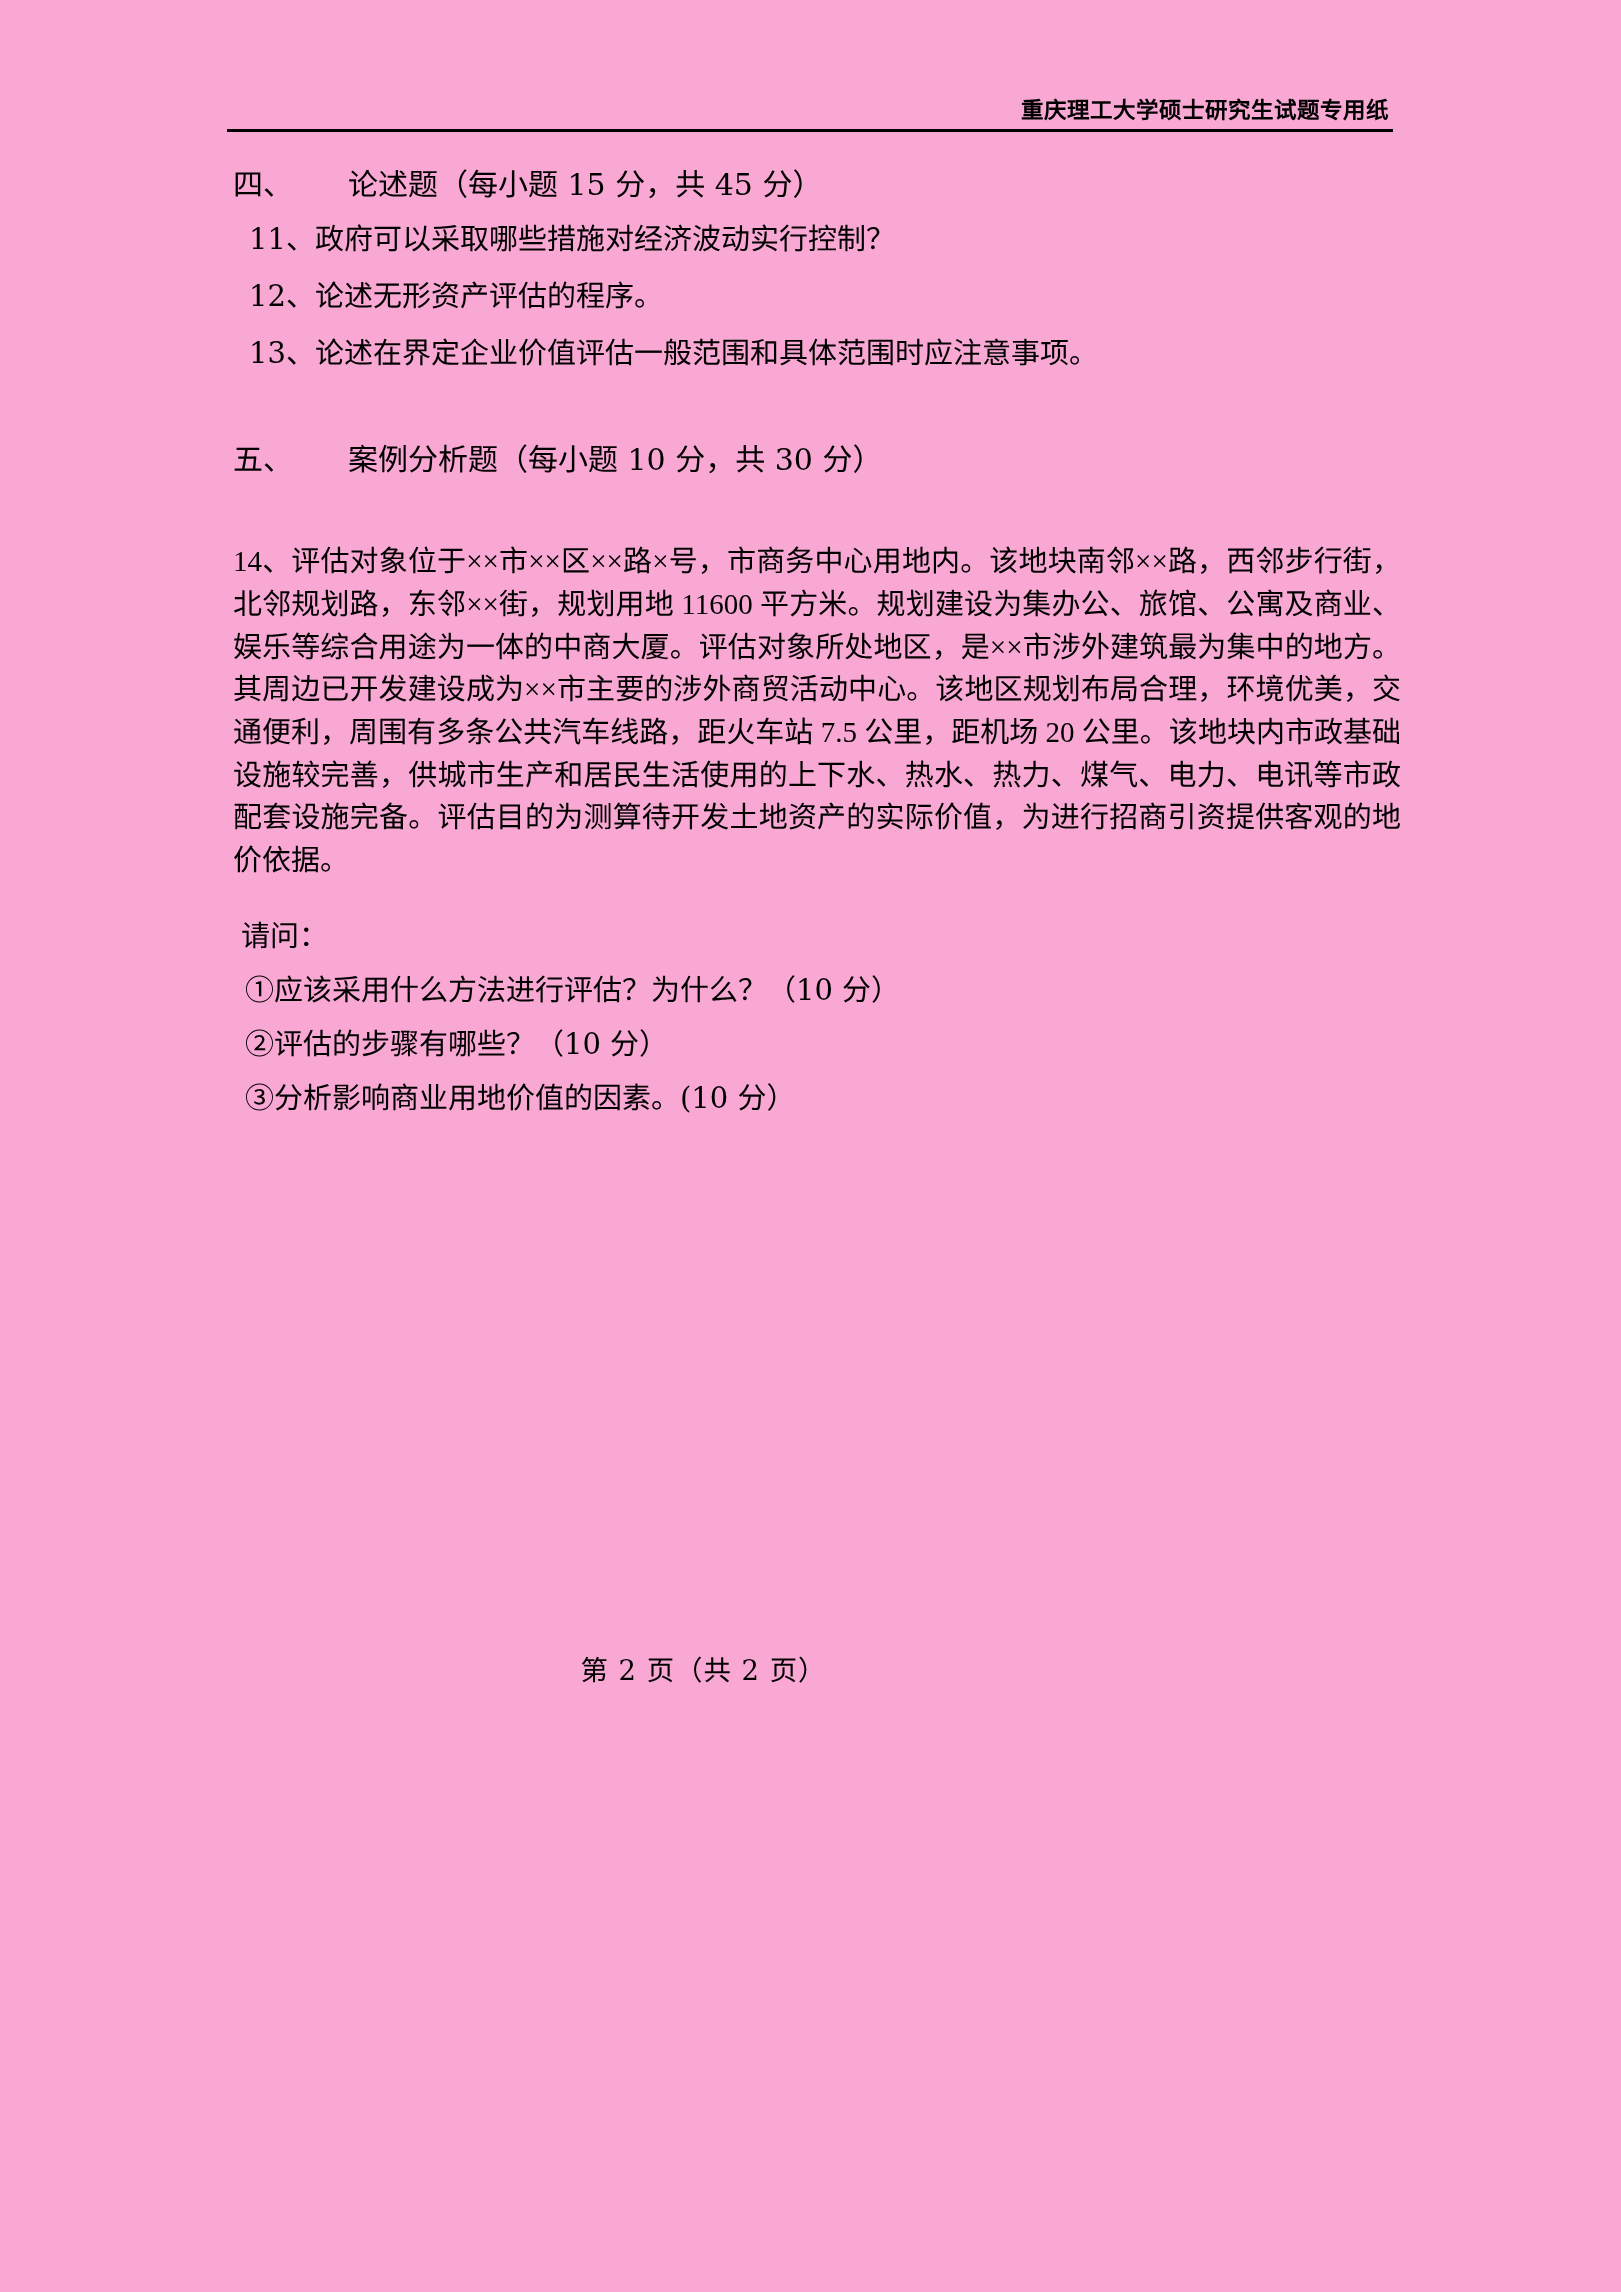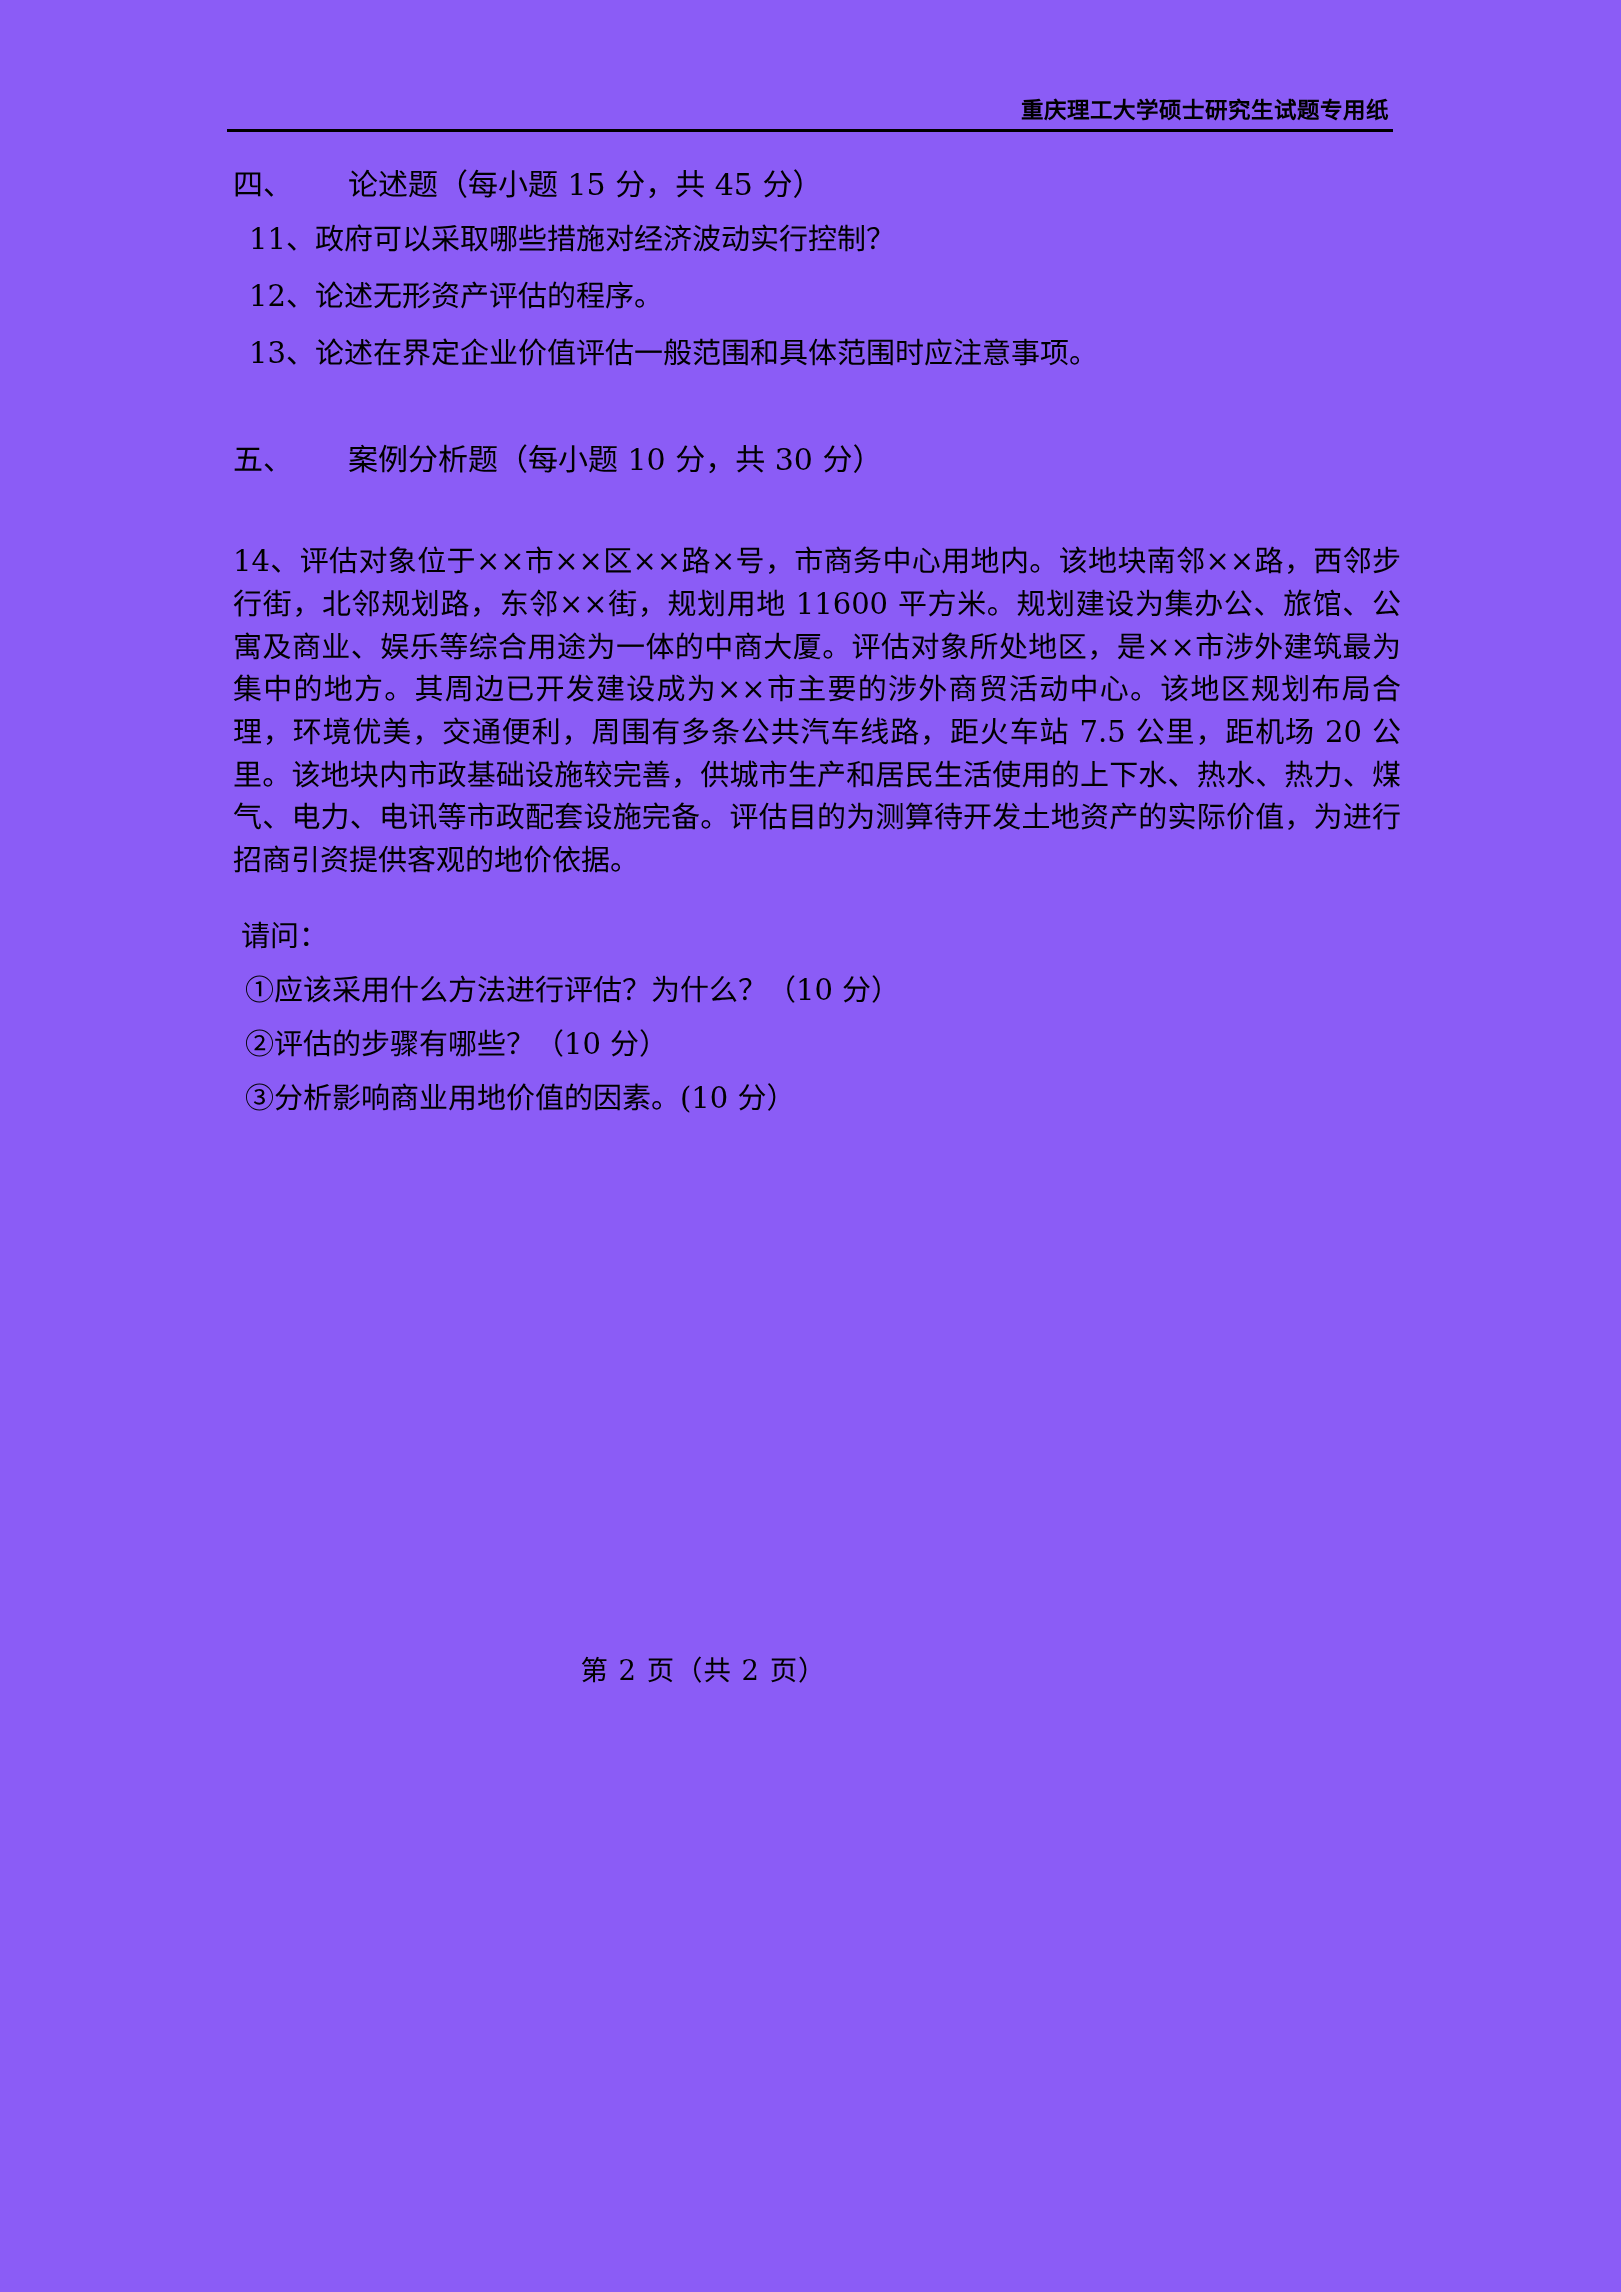--- a/index.html
+++ b/index.html
@@ -6,21 +6,21 @@
   html, body {
     margin: 0;
     padding: 0;
     background: #ffffff;
   }
   .page {
     position: relative;
     width: 1621px;
     height: 2293px;
     margin: 0 auto;
-    background: #8b5cf6;
+    background: #f9a8d4;
     color: #000000;
     font-family: "DejaVu Serif", "Liberation Serif", serif;
     overflow: hidden;
     box-sizing: border-box;
   }
 
   
   .header {
     position: absolute;
     left: 227px;
@@ -77,20 +77,21 @@
   .gap-md { height: 51px; }
   .gap-lg { height: 59px; }
 
   .case-body {
     font-size: 29px;
     line-height: 1.47;
     margin: 0;
     text-align: justify;
     text-justify: inter-ideograph;
     text-indent: 0;
+    font-family: Liberation Serif, serif;
   }
 
   .ask-label {
     font-size: 29px;
     line-height: 1.45;
     margin: 8px;
   }
   .ask-item {
     font-size: 29px;
     line-height: 1.45;

